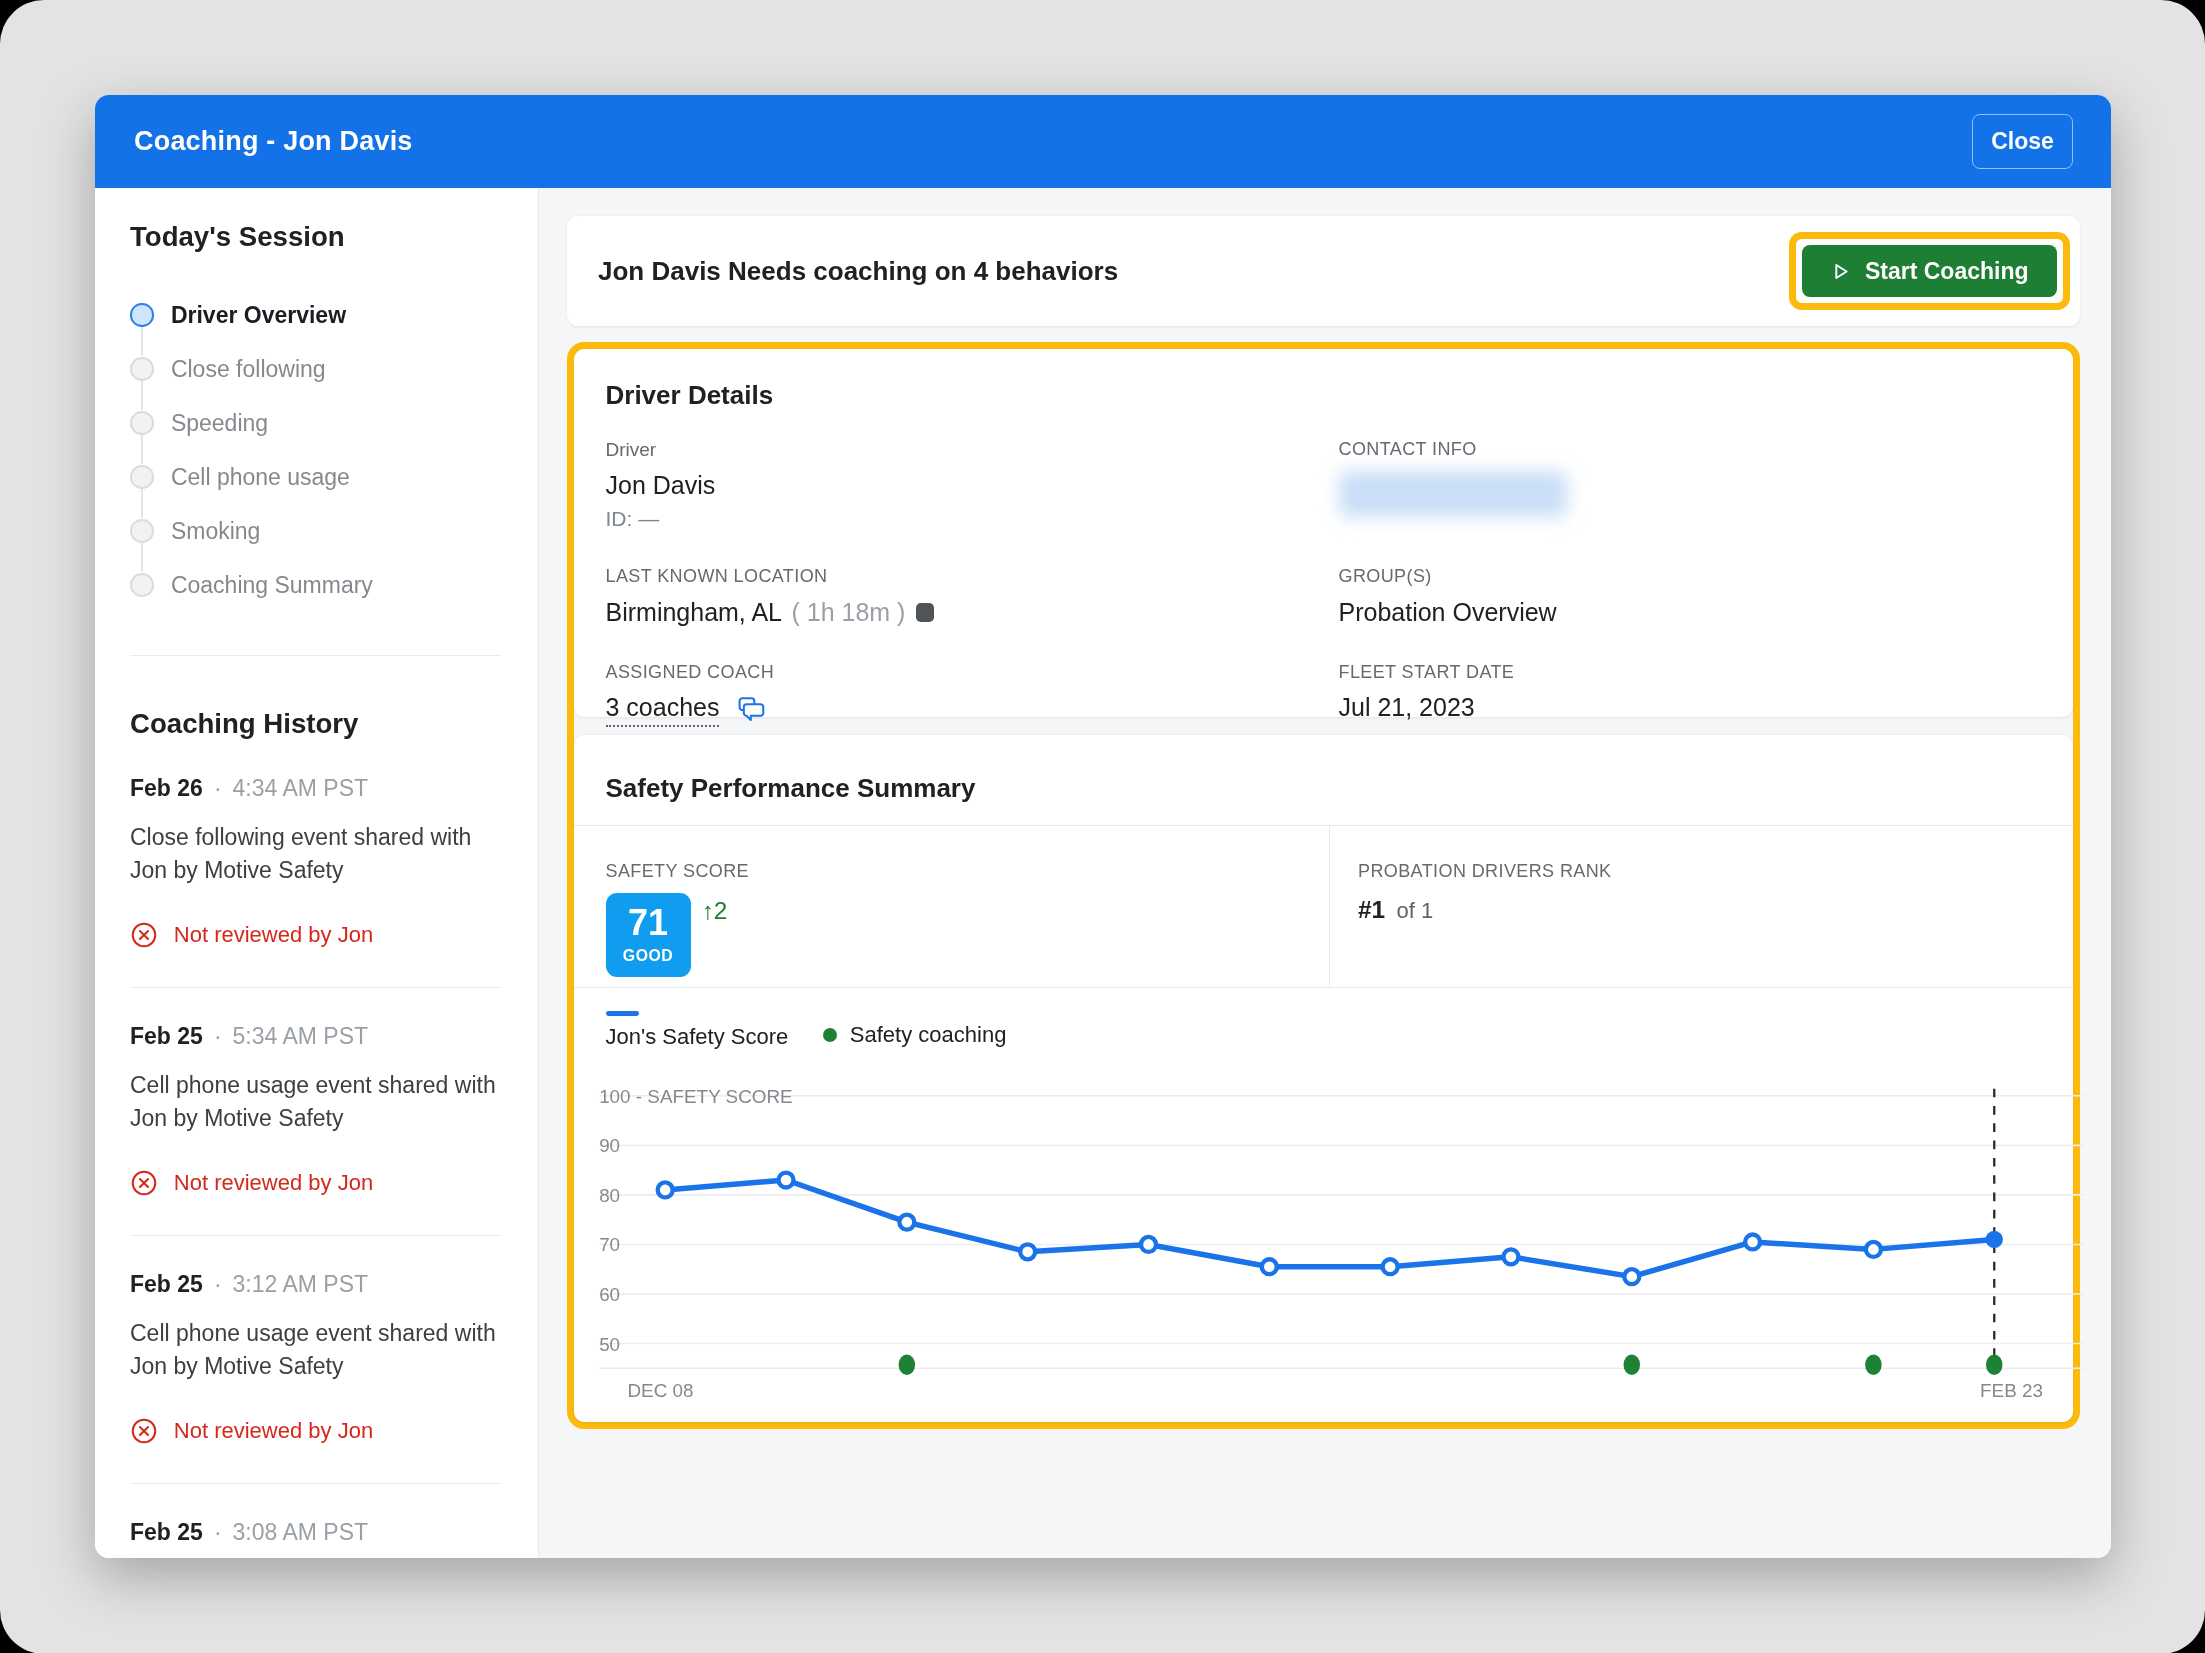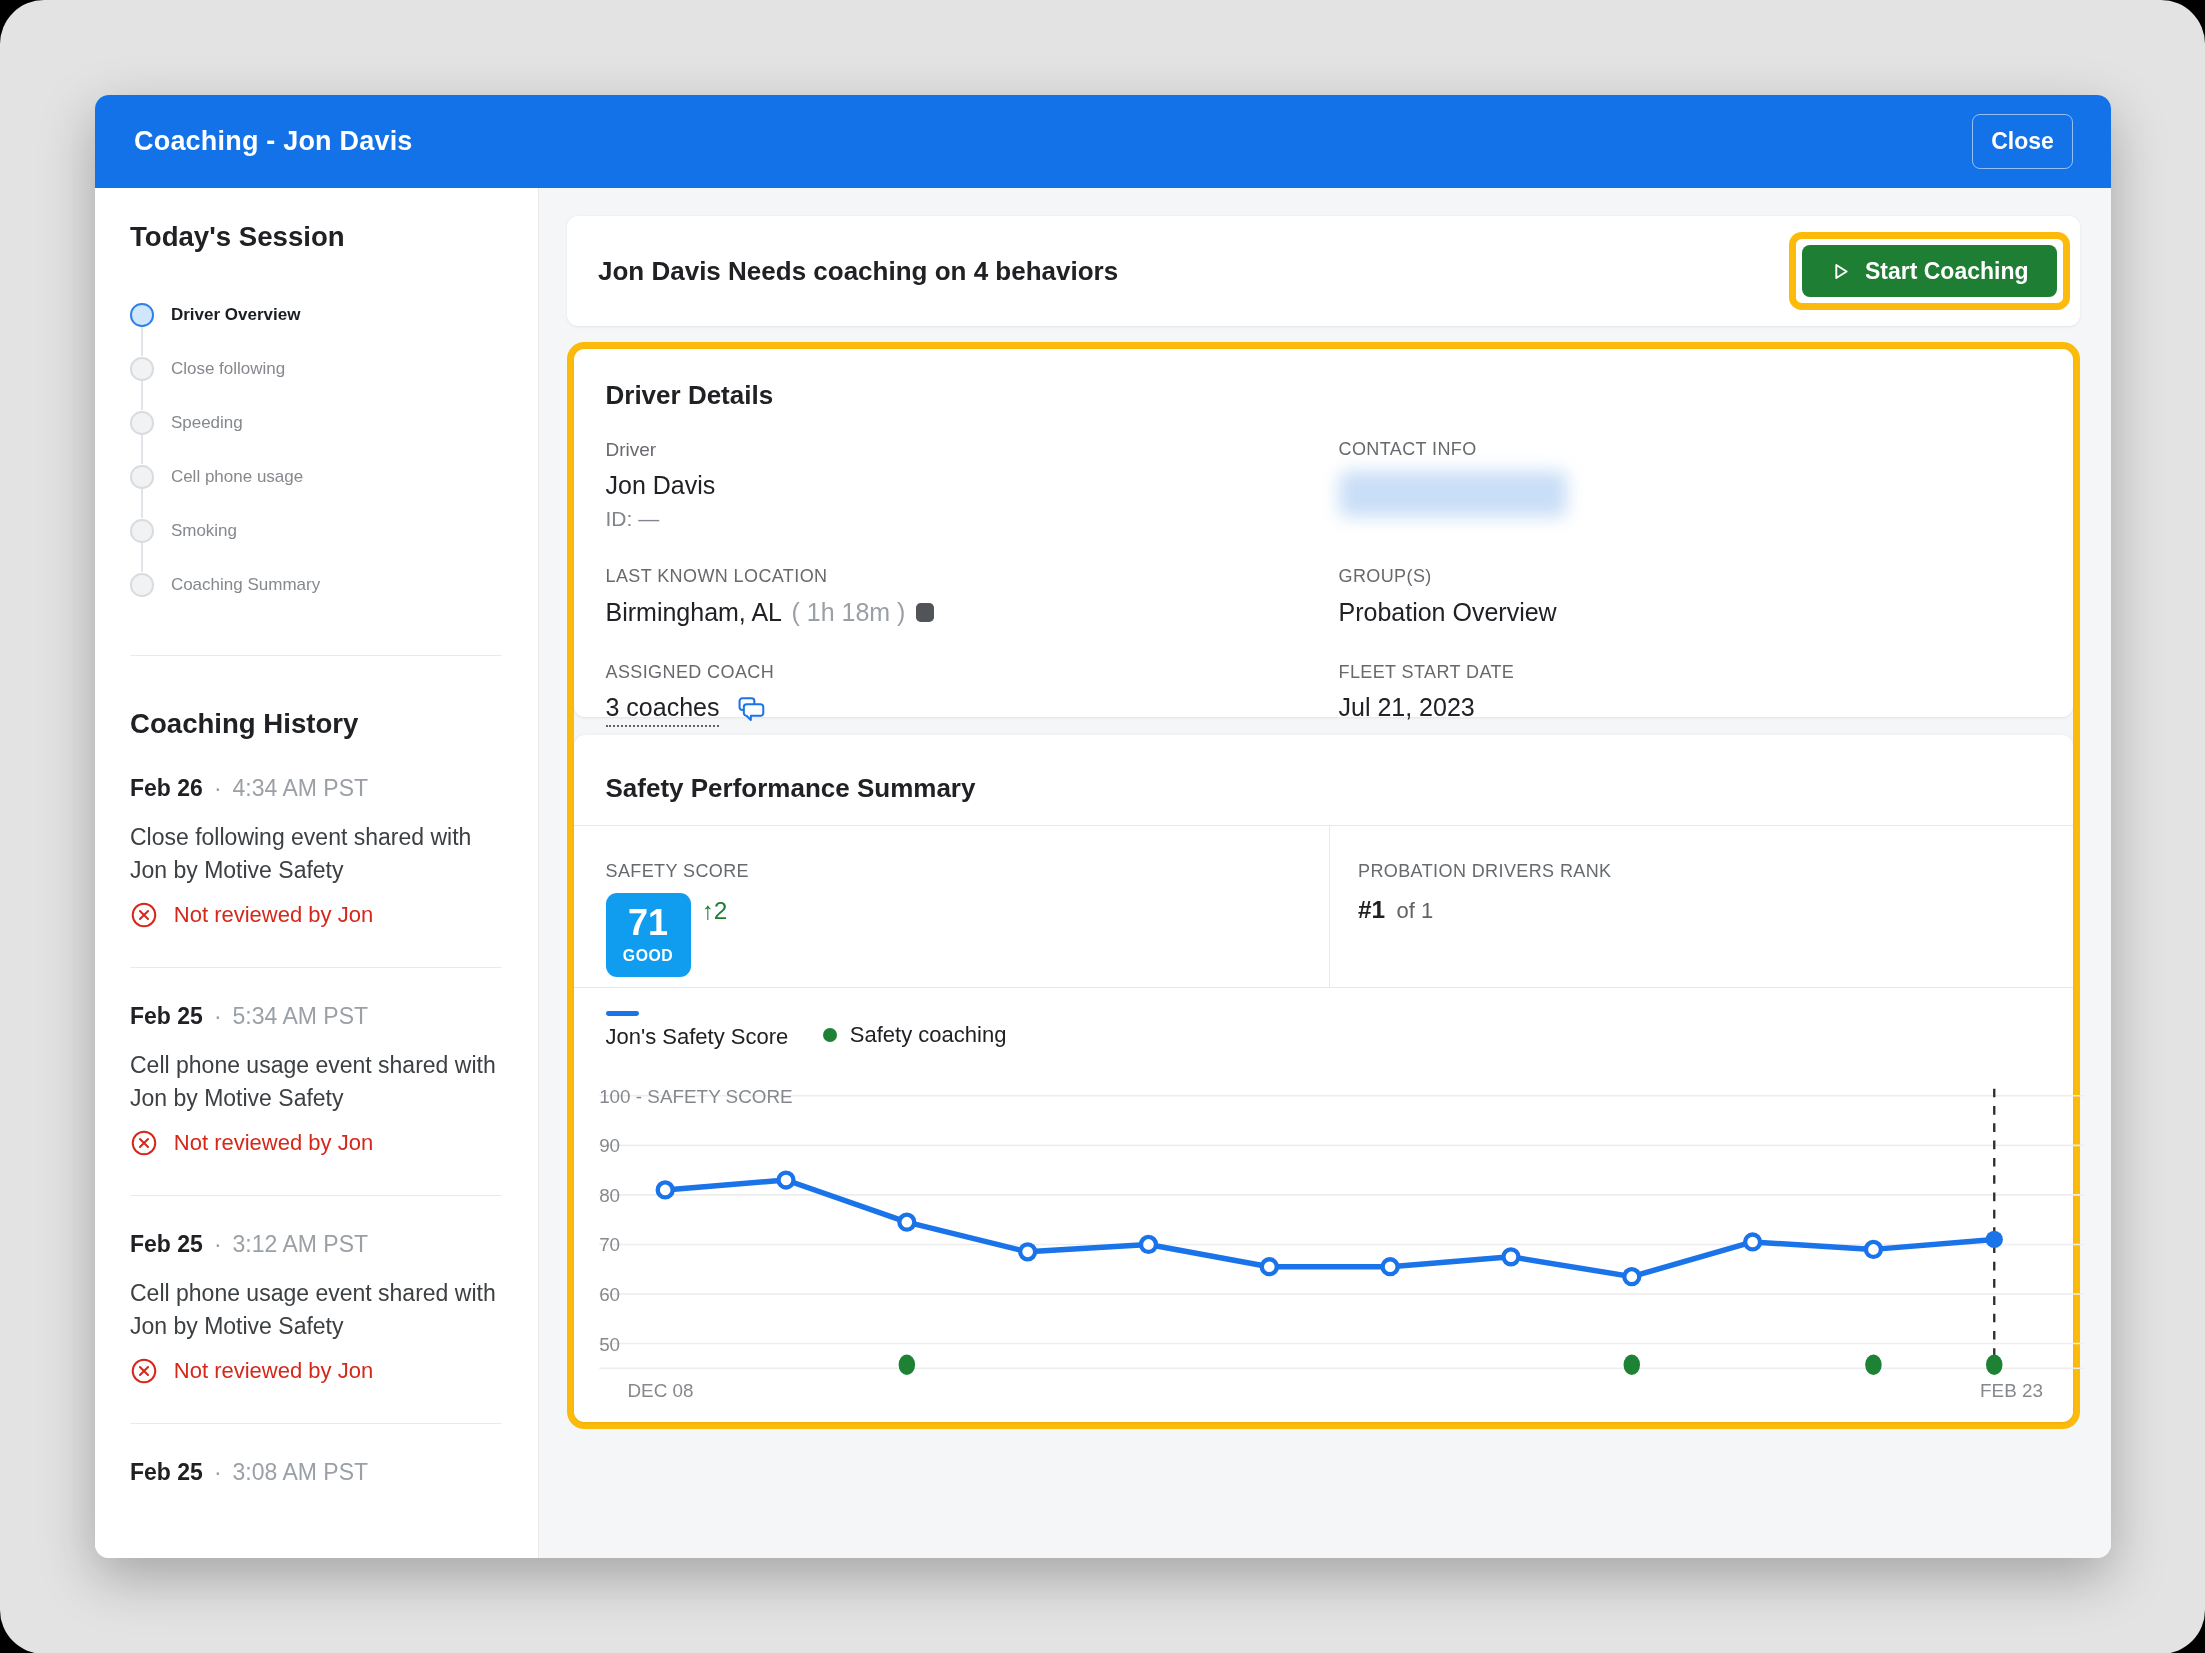--- a/index.html
+++ b/index.html
@@ -24,32 +24,32 @@
   .sidebar { width:444px; flex:none; background:#fff; border-right:0.8px solid #e7e9eb;
              padding:33px 37px 0 35px; overflow:hidden; }
   .sb-title { font-size:27.6px; font-weight:700; color:#202124; }
   .steps { list-style:none; margin-top:35px; }
   .step { position:relative; height:54px; display:flex; align-items:center; }
   .step:not(:last-child)::after { content:""; position:absolute; left:10.6px; top:39px;
         width:2.4px; height:29px; background:#e1e4e8; }
   .step-dot { width:23.6px; height:23.6px; border-radius:50%; flex:none;
               background:#f0f2f4; border:2.4px solid #d9dcdf; }
   .step.active .step-dot { background:#cfe6fc; border-color:#2f81e8; }
-  .step-label { margin-left:17.3px; font-size:17px; color:#85898e; }
+  .step-label { margin-left:17.3px; font-size:23px; color:#85898e; }
   .step.active .step-label { color:#1a1d21; font-weight:700; }
   .sb-divider { border:0; border-top:0.8px solid #e8eaed; margin-top:43px; }
   .history-title { font-size:27.6px; font-weight:700; color:#202124; margin-top:52px; }
   .history-entry { padding:35px 0 38px; border-bottom:0.8px solid #e8eaed; }
   .history-entry:last-child { border-bottom:0; }
   .h-date-row { font-size:23px; display:flex; align-items:baseline; gap:11px; }
   .h-date { font-weight:700; color:#202124; }
   .h-sep { color:#9aa0a6; }
   .h-time { color:#9aa0a6; }
   .h-text { margin-top:19px; font-size:23px; line-height:33px; color:#3c4043; max-width:374px; }
-  .h-status { margin-top:14px; display:flex; align-items:center; gap:15.8px; color:#d5281b; font-size:22px; }
+  .h-status { margin-top:34px; display:flex; align-items:center; gap:15.8px; color:#d5281b; font-size:22px; }
   .h-status svg { flex:none; display:block; }
 
   
   .main { flex:1; background:#f5f6f7; padding:28px 31px 0 28px; overflow:hidden; }
   .card { background:#fff; border-radius:11px; box-shadow:0 0.8px 2.4px rgba(60,64,67,.10); }
 
   .banner { height:110px; display:flex; align-items:center; padding-left:31px; }
   .banner-title { font-size:26px; font-weight:700; color:#202124; }
   .start-wrap { margin-left:auto; margin-right:10.2px; border:7px solid #fcbb0a; border-radius:12.6px; padding:6.3px; }
   .start-btn { height:52px; padding:0 28px; border:0; border-radius:7.9px; background:#1e7e33; color:#fff;

